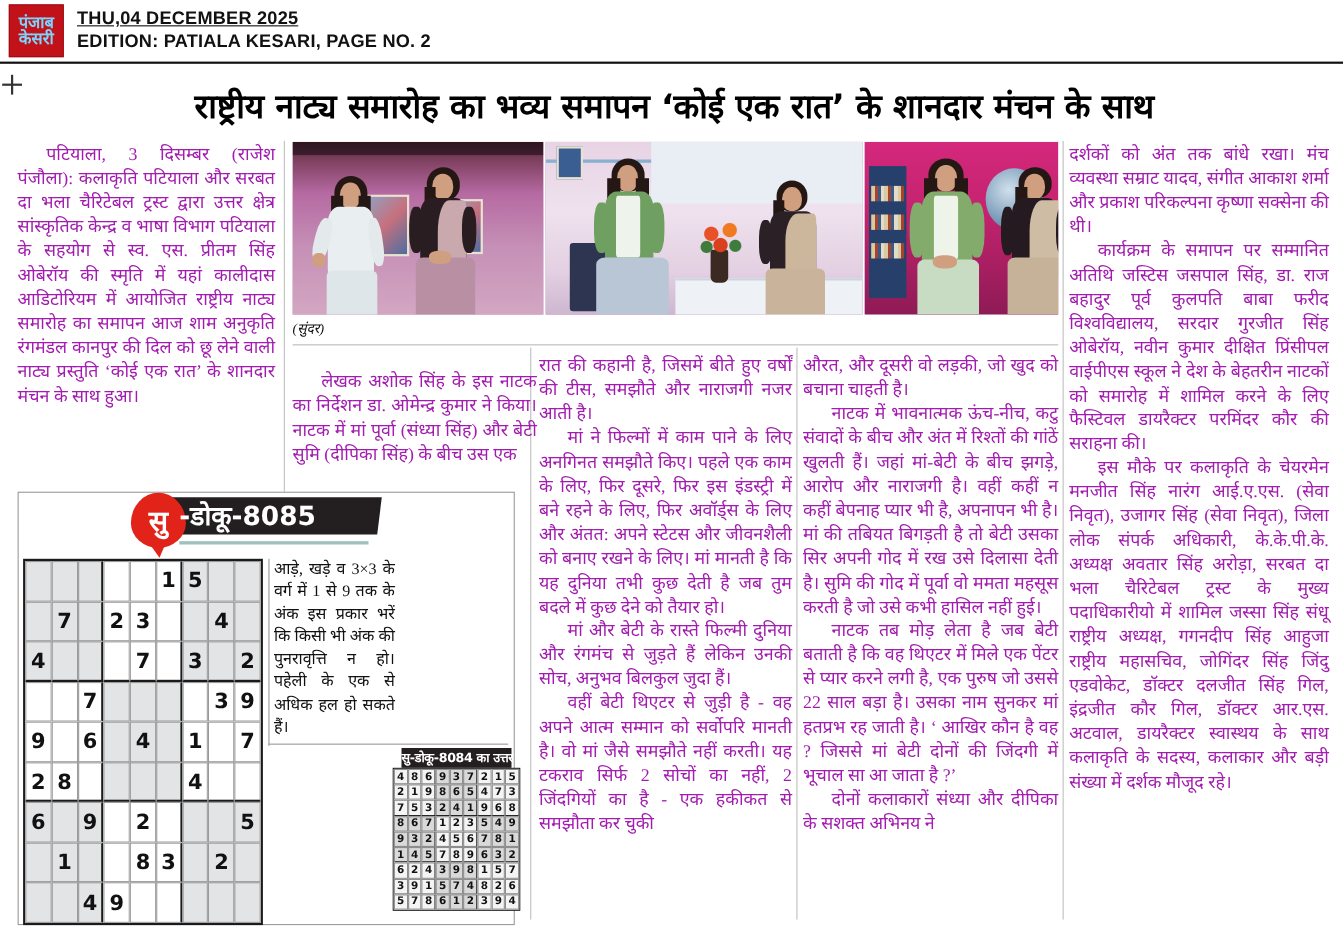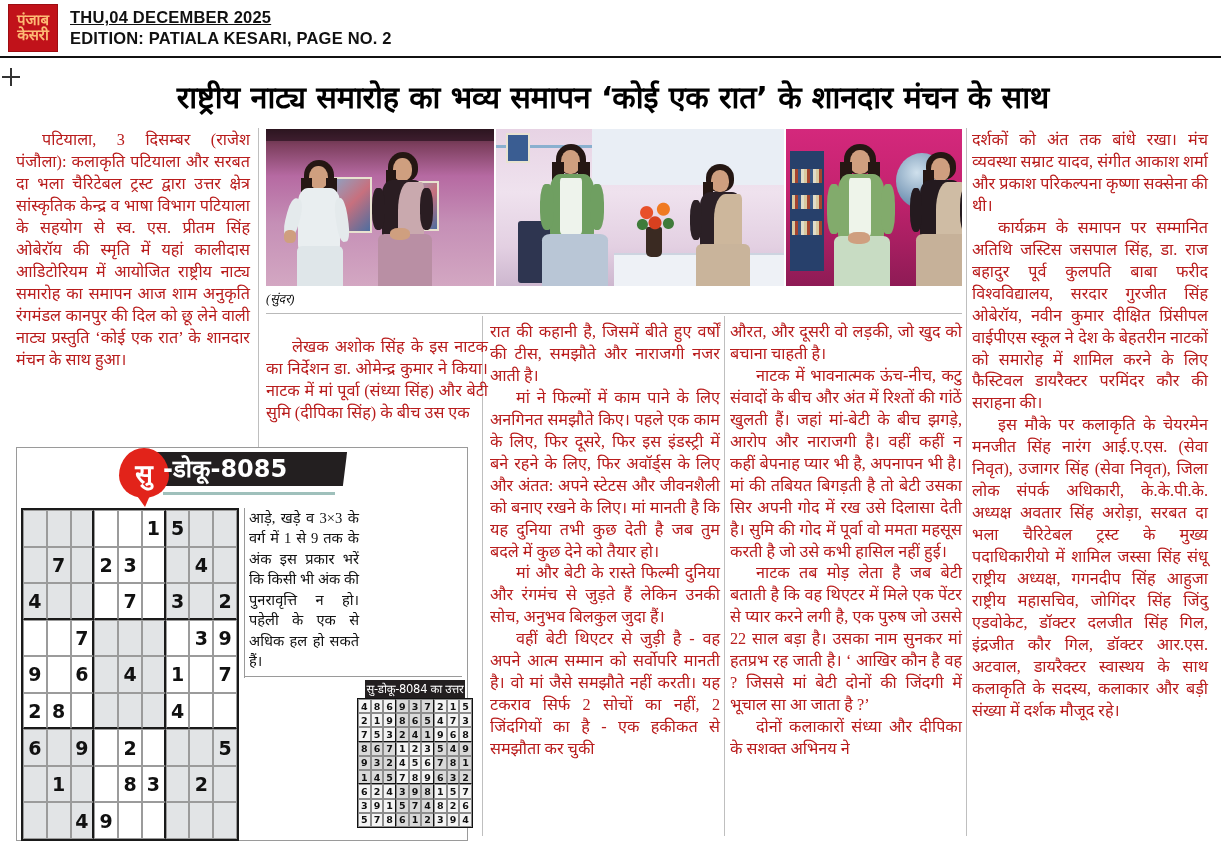--- a/index.html
+++ b/index.html
@@ -13,21 +13,21 @@
   }
   .page{position:relative;width:1221px;height:848px;}
 
   
   .masthead{
     position:absolute;left:0;top:0;width:1221px;height:58px;
     display:flex;align-items:center;gap:12px;padding-left:8px;box-sizing:border-box;
     border-bottom:2px solid #111;
   }
   .logo{
-    width:48px;height:46px;background:#c1121a;color:#fdba74;
+    width:48px;height:46px;background:#c1121a;color:#7dd3fc;
     display:flex;flex-direction:column;align-items:center;justify-content:center;
     line-height:1.0;font-family:"DejaVu Sans","Liberation Sans",sans-serif;
     font-weight:bold;font-size:15px;letter-spacing:0px;
     border:1px solid #9d0d12;
   }
   .logo span{display:block;}
   .mast-text{font-family:"Liberation Sans","DejaVu Sans",sans-serif;font-weight:bold;}
   .mast-line1{font-size:16.5px;letter-spacing:.2px;line-height:1.25;text-decoration:underline;}
   .mast-line2{font-size:16.5px;letter-spacing:.2px;line-height:1.25;}
 
@@ -41,21 +41,21 @@
   .headline{
     position:absolute;left:18px;top:80px;width:1190px;
     font-family:"DejaVu Sans","Liberation Sans",sans-serif;
     font-weight:bold;font-size:30.5px;line-height:1.15;
     letter-spacing:-.2px;text-align:center;color:#000;
     white-space:nowrap;
   }
 
   
   .col{position:absolute;font-size:16.2px;line-height:1.355;text-align:justify;
-       text-justify:inter-word;color:#b91c1c;}
+       text-justify:inter-word;color:#a21caf;}
   .col p{margin:0;text-indent:26px;}
   .col p.noind{text-indent:0;}
 
   #col1{left:16px;top:130px;width:234px;}
   #col2{left:266px;top:337px;width:222px;}
   #col3{left:490px;top:322px;width:230px;}
   #col4{left:730px;top:322px;width:232px;}
   #col5{left:972px;top:130px;width:236px;}
 
   
@@ -136,21 +136,21 @@
         color:#111;background:#fff;}
   .cell.shade{background:#e2e4e6;}
   .cell.br{border-right:2px solid #1a1a1a;}
   .cell.bb{border-bottom:2px solid #1a1a1a;}
 
   .sud-instr{position:absolute;left:232px;top:60px;width:110px;
     font-size:14.6px;line-height:1.40;text-align:justify;color:#111;}
 
   .ans-wrap{position:absolute;left:348px;top:232px;width:100px;}
   .ans-title{background:#231f20;color:#fff;text-align:center;
-    font-family:"DejaVu Sans","Liberation Sans",sans-serif;font-weight:normal;
+    font-family:"DejaVu Sans","Liberation Sans",sans-serif;font-weight:bold;
     font-size:11.5px;line-height:18px;height:18px;white-space:nowrap;letter-spacing:-.3px;}
   .ans-grid{display:grid;grid-template-columns:repeat(9,1fr);grid-template-rows:repeat(9,1fr);
     width:116px;height:130px;border:1px solid #111;box-sizing:border-box;margin-left:-8px;}
   .acell{border:.5px solid #8d8d8d;box-sizing:border-box;display:flex;align-items:center;justify-content:center;
     font-family:"DejaVu Sans","Liberation Sans",sans-serif;font-weight:bold;font-size:9.5px;color:#111;background:#f4f4f4;}
   .acell.shade{background:#d9d9d9;}
   .acell.br{border-right:1.2px solid #111;}
   .acell.bb{border-bottom:1.2px solid #111;}
 
   .sud-sep{position:absolute;background:#9a9a9a;}

